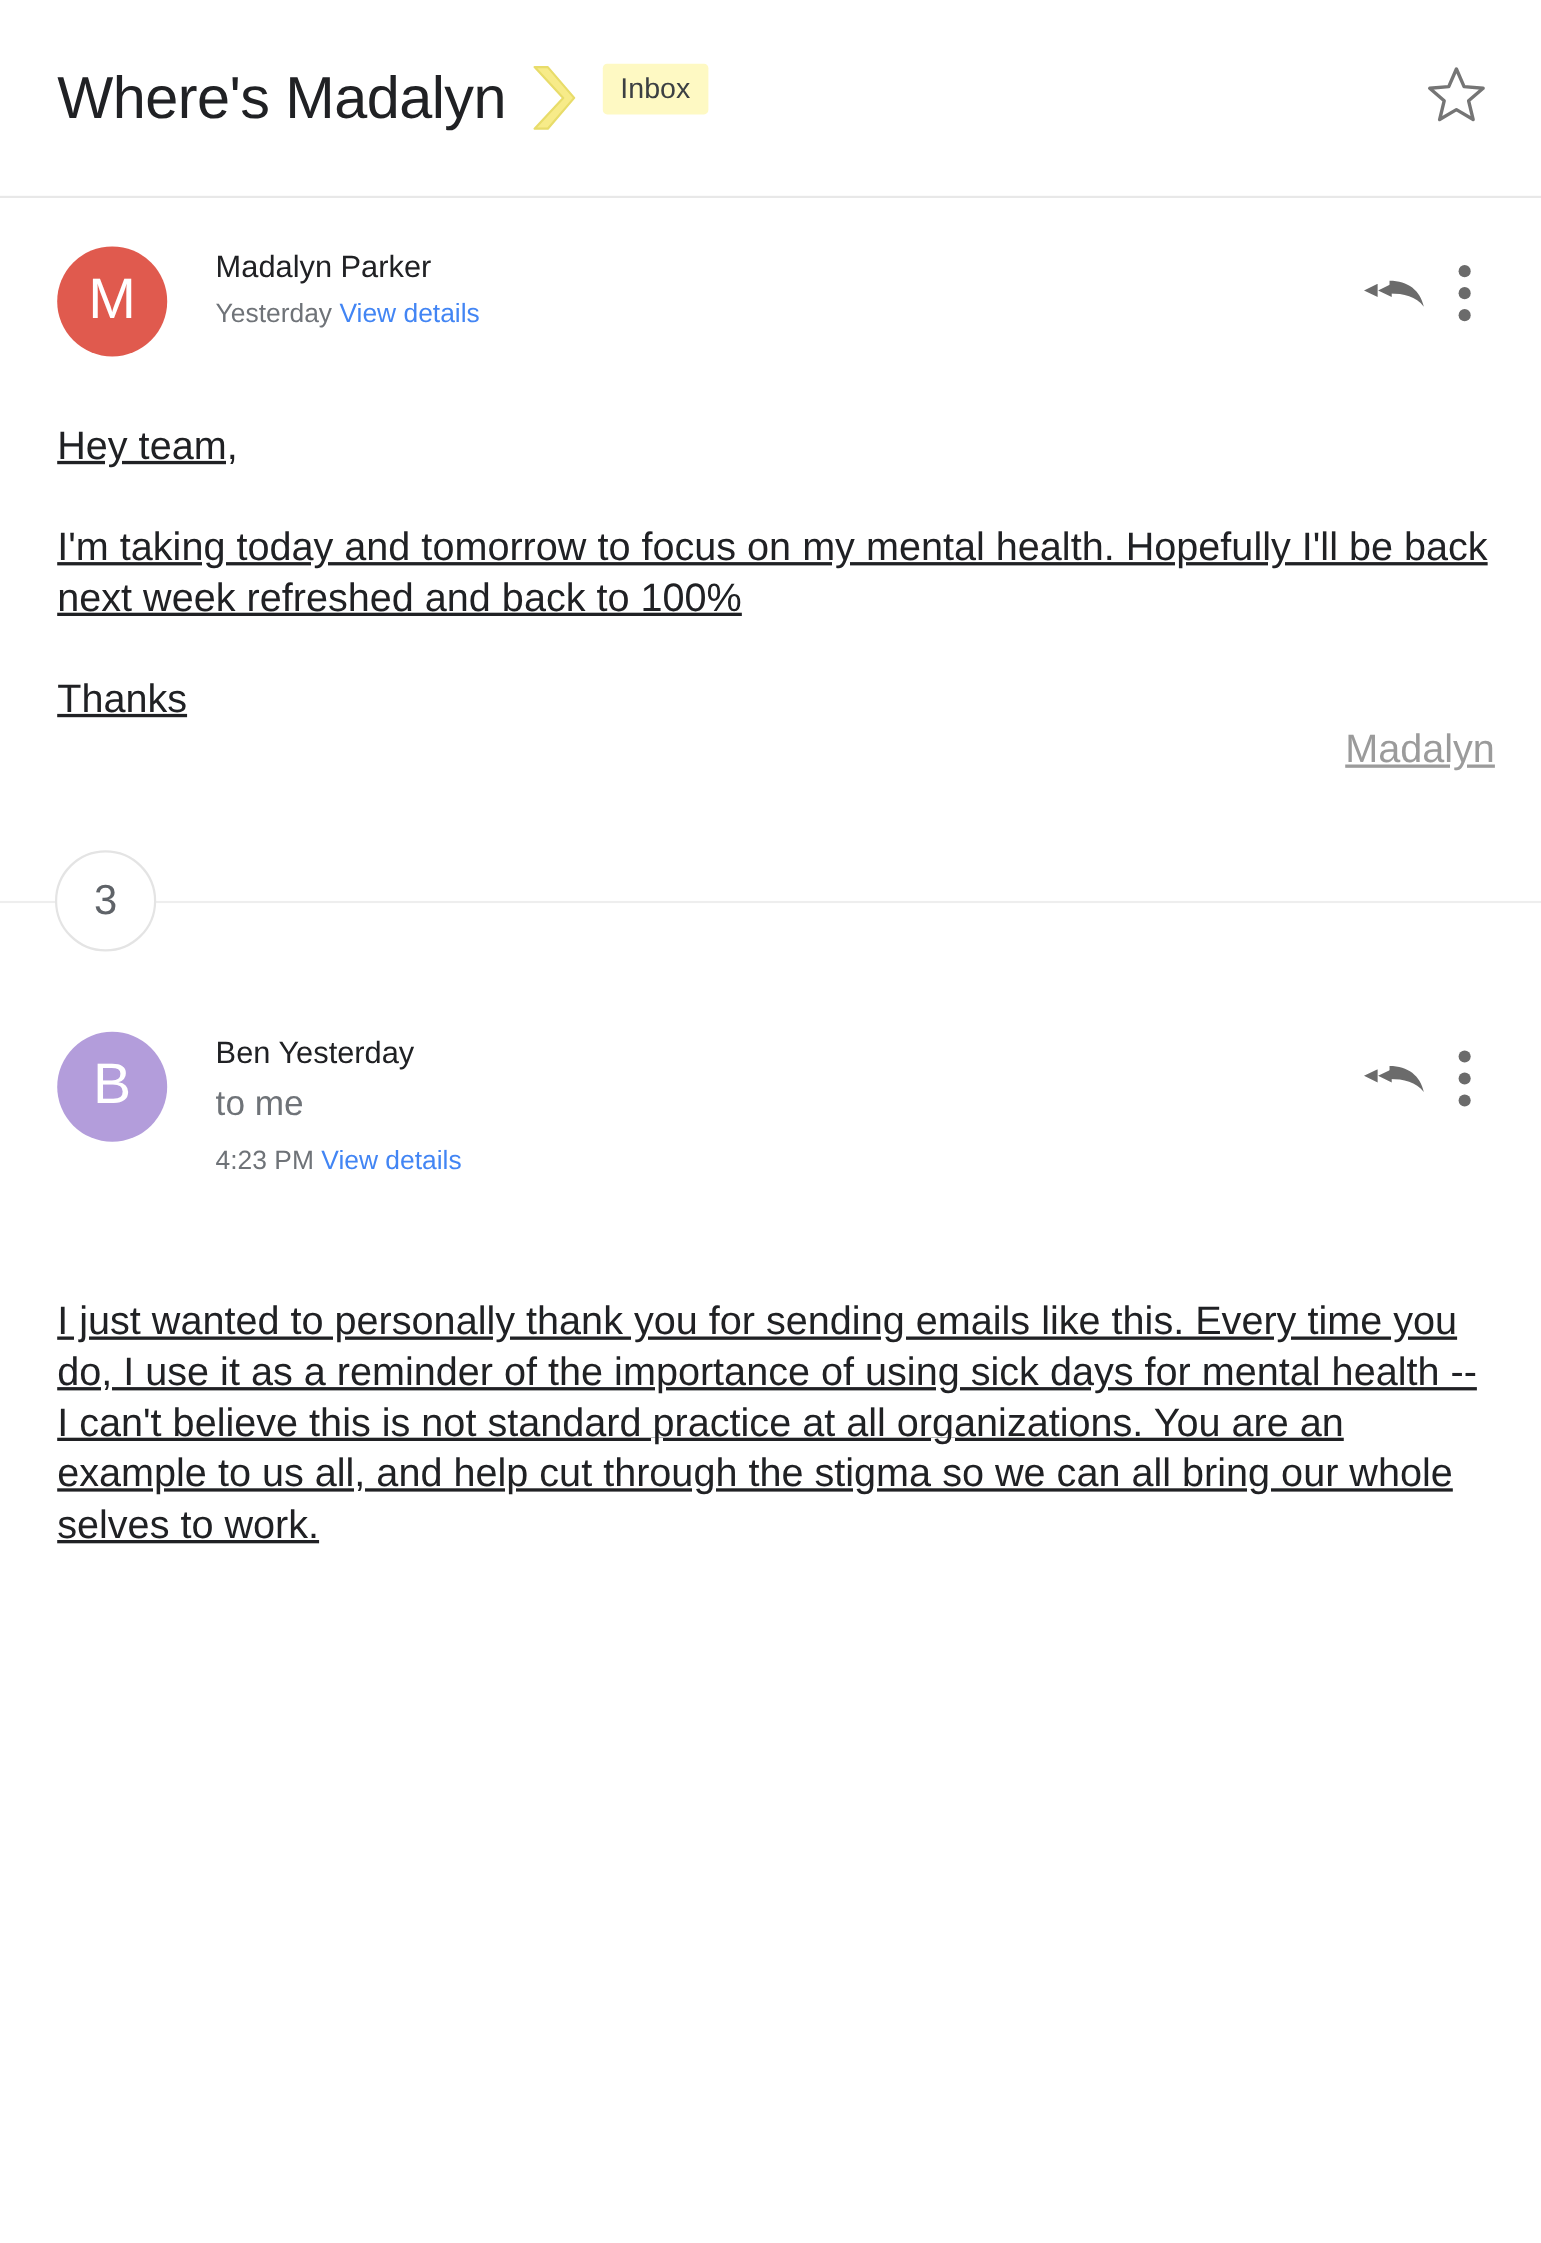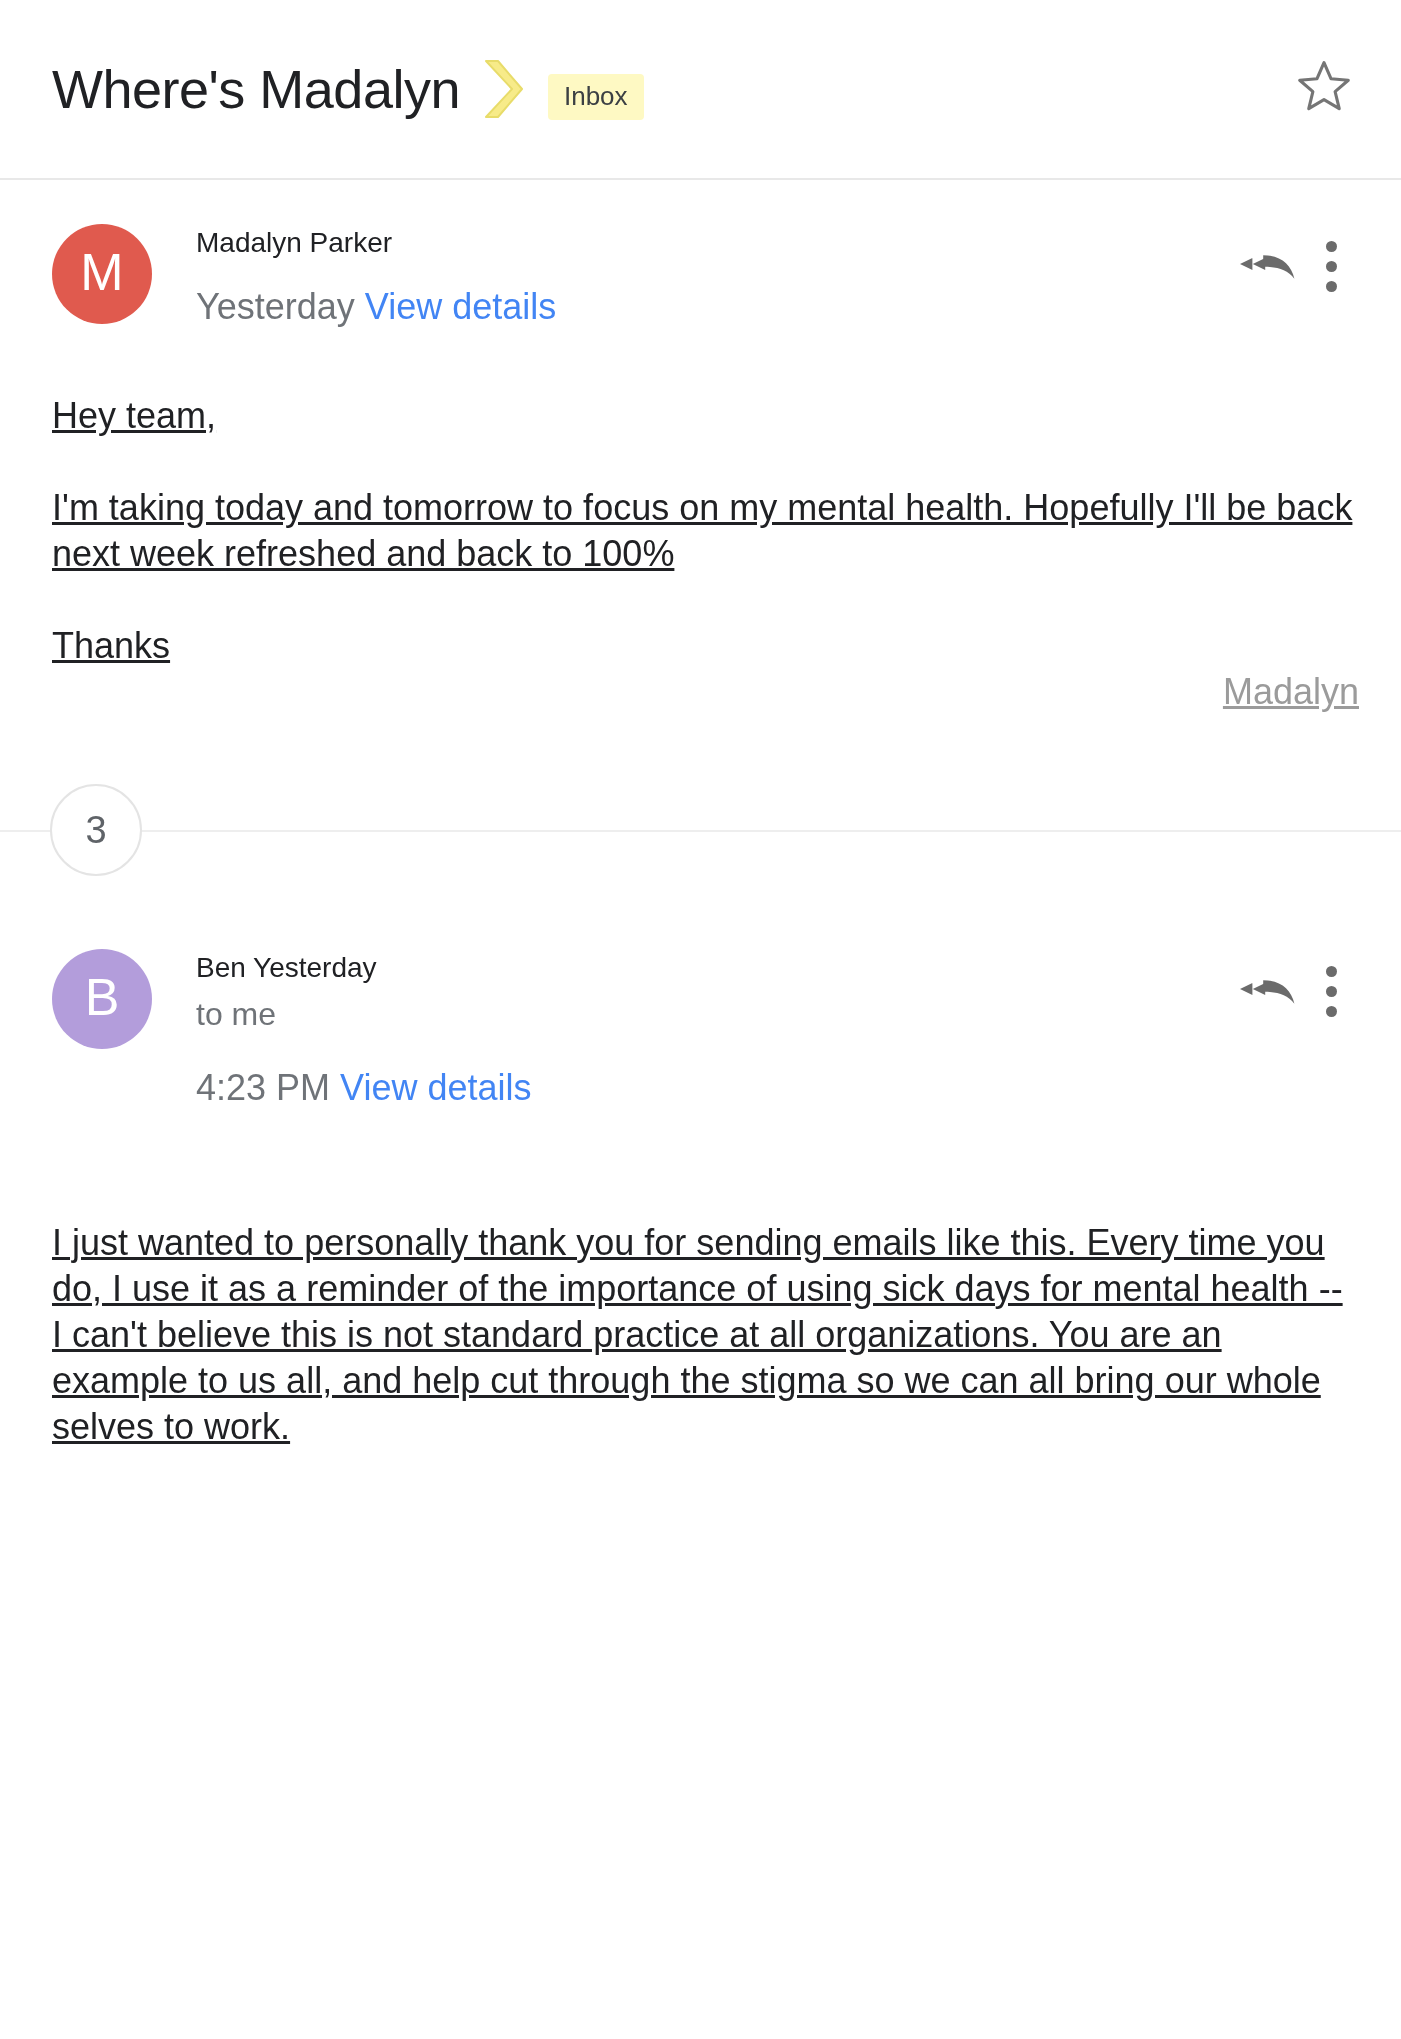--- a/index.html
+++ b/index.html
@@ -27,21 +27,21 @@
   .subject-header {
     height: 180px;
     border-bottom: 2px solid #e8e8e8;
     display: flex;
     align-items: center;
     padding: 0 38px 0 52px;
   }
 
   .subject-left {
     display: flex;
-    align-items: flex-end;
+    align-items: flex-start;
     flex: 1 1 auto;
     min-width: 0;
   }
 
   .subject-title {
     font-size: 54px;
     font-weight: 400;
     letter-spacing: -0.5px;
     color: #202124;
     white-space: nowrap;
@@ -120,24 +120,24 @@
   }
 
   .recipient {
     font-size: 32px;
     color: #6f7378;
     line-height: 1.55;
     margin-top: 6px;
   }
 
   .timeline {
-    font-size: 36px;
+    font-size: 24px;
     color: #6f7378;
     line-height: 1.55;
-    margin-top: 20px;
+    margin-top: 8px;
     white-space: nowrap;
   }
 
   .view-details {
     color: #4285f4;
     cursor: pointer;
   }
 
   .msg-actions {
     flex: 0 0 auto;

